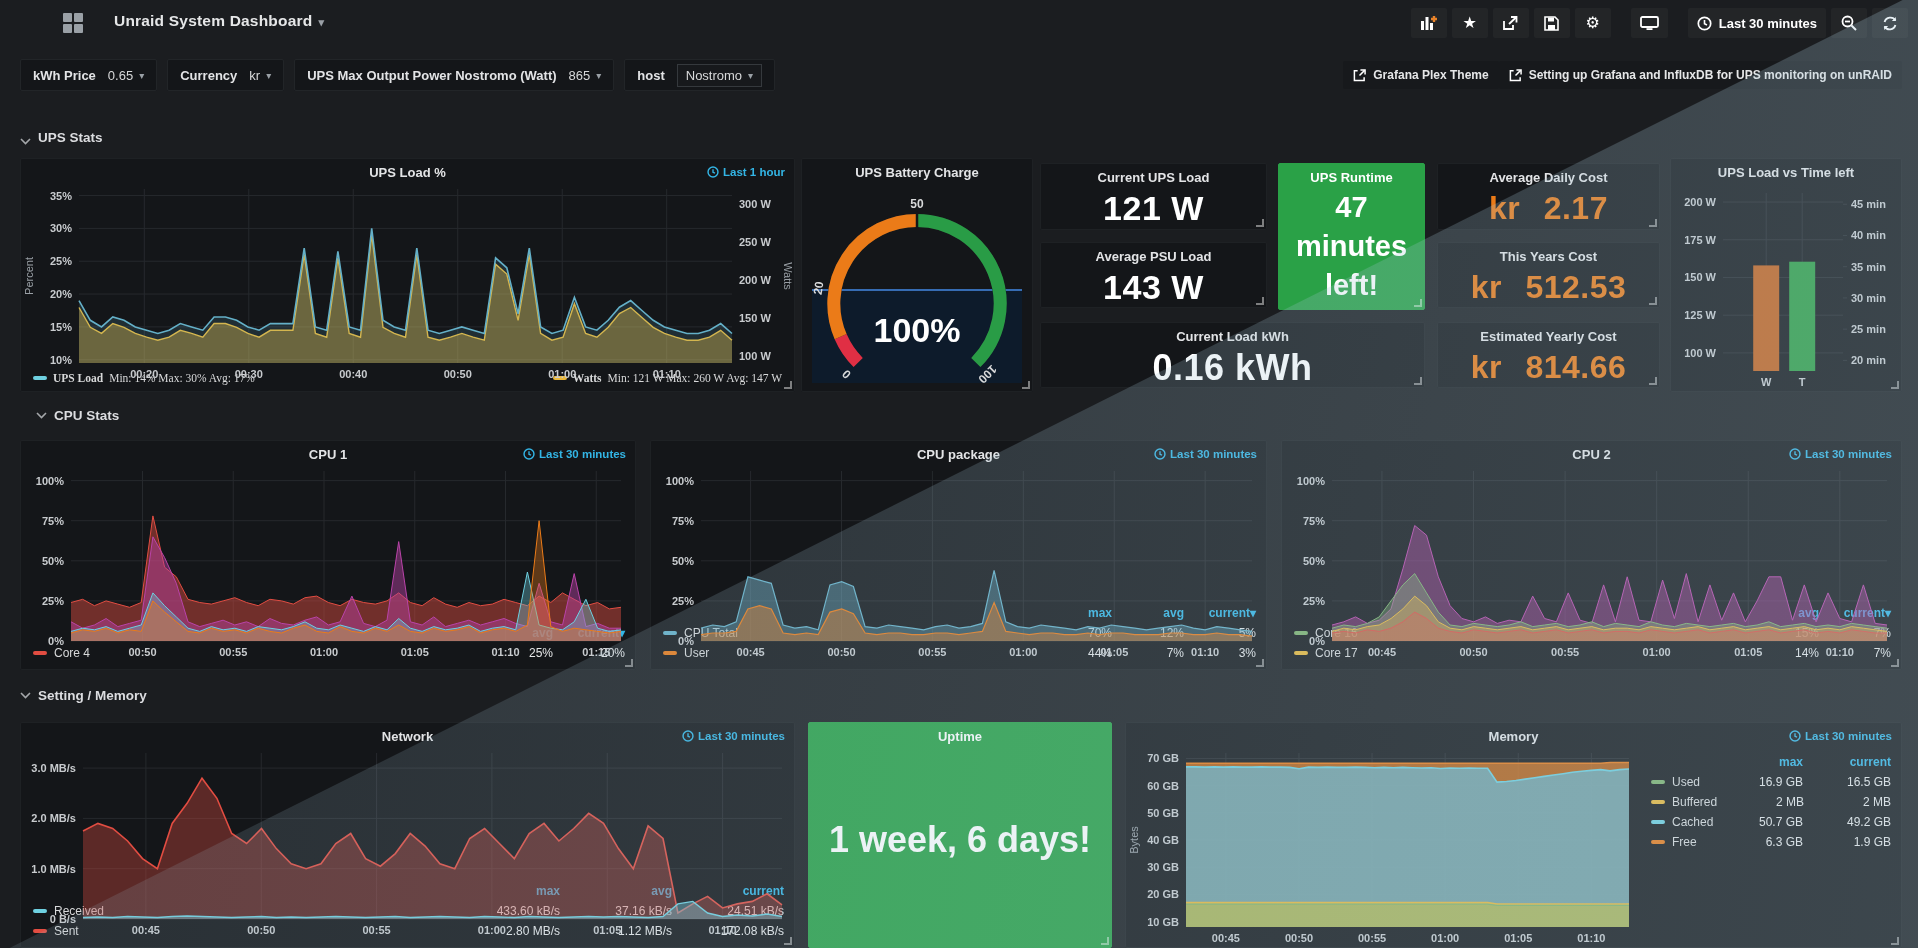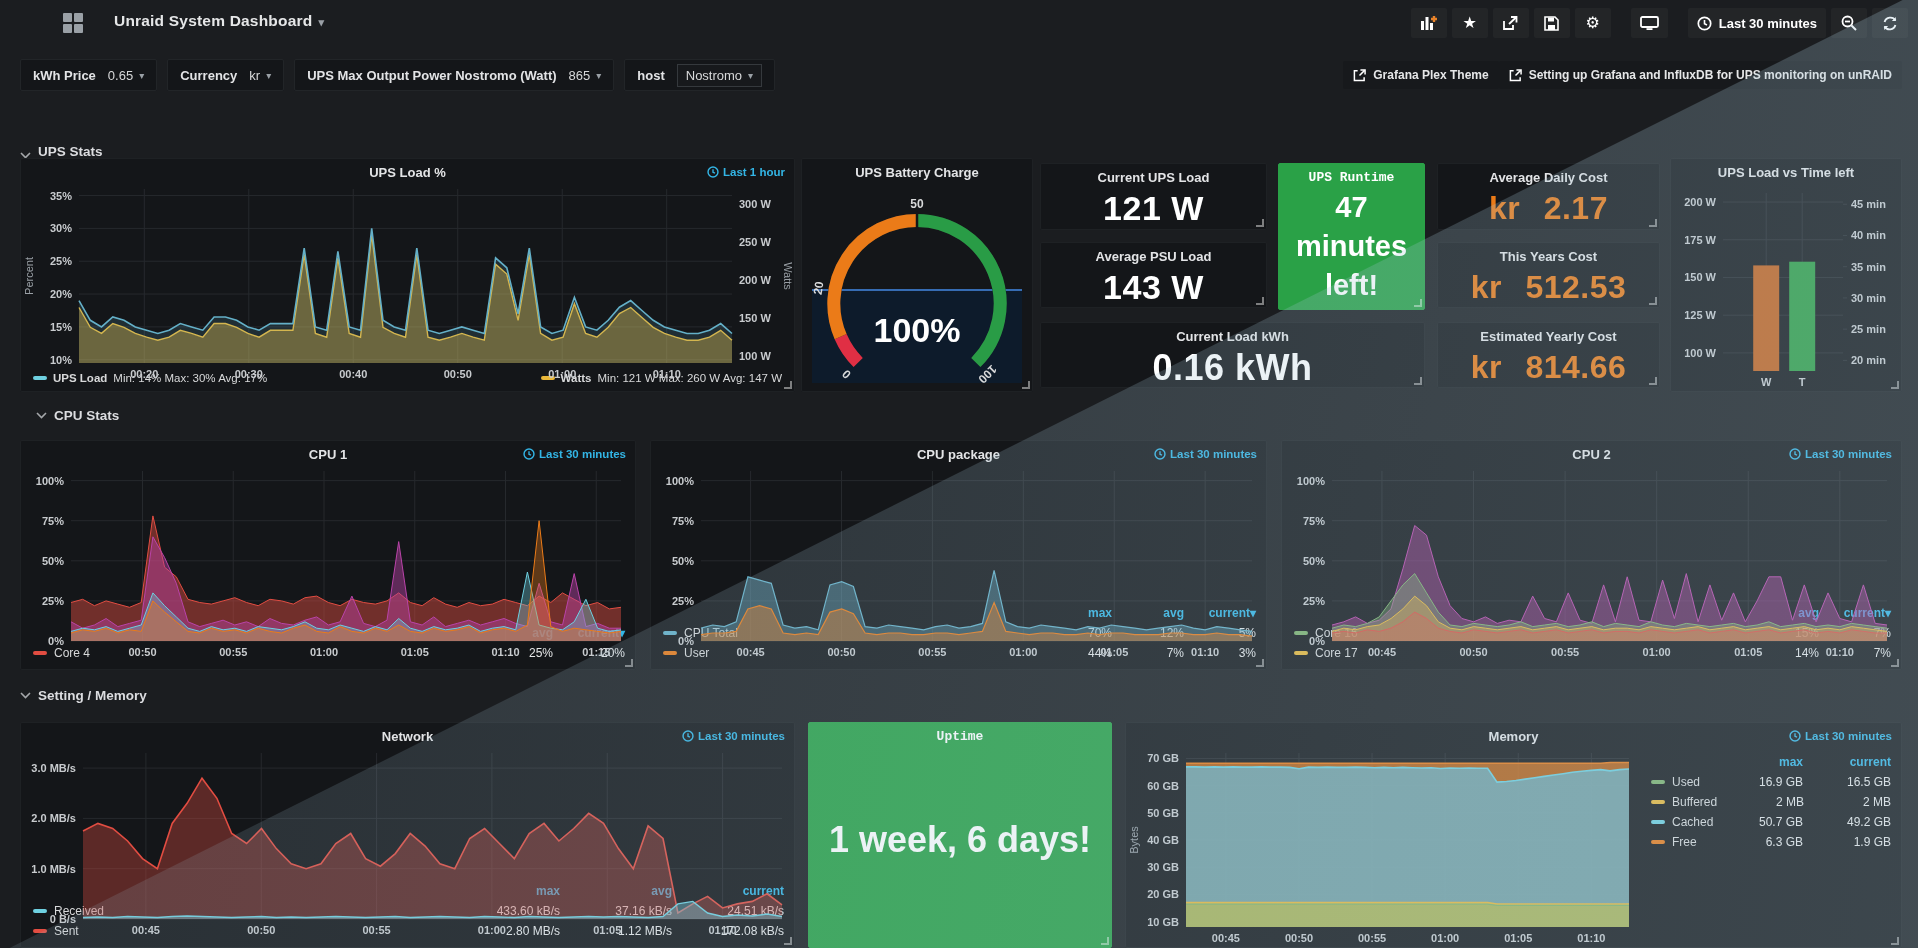--- a/index.html
+++ b/index.html
@@ -44,39 +44,39 @@
   .panel-title { flex:none; height:24px; text-align:center; font-size:13px; font-weight:700; color:#e3e4e6; padding-top:6px; cursor:pointer; position:relative; z-index:2; }
   .time-label { position:absolute; top:7px; right:9px; display:flex; align-items:center; gap:4px; color:#33b5e5; font-size:11.5px; font-weight:700; cursor:pointer; z-index:3; }
   .chart { flex:1 1 auto; min-height:0; position:relative; }
   .chart svg { position:absolute; left:0; top:0; }
 
   
   .stat-value { flex:1; display:flex; align-items:center; justify-content:center; font-weight:700; color:#fff; letter-spacing:.5px; }
   .stat-big { font-size:40px; }
   .stat-orange { color:#eb7b18; font-size:36px; word-spacing:14px; }
   .green-panel { background:#2aa147; border-color:#2aa147; }
-  .green-panel .panel-title { color:#fff;font-family:Liberation Mono, monospace; }
+  .green-panel .panel-title { color:#fff; }
   .runtime-value { flex:1; display:flex; align-items:center; justify-content:center; text-align:center; font-size:29px; font-weight:700; color:#fff; line-height:1.35; padding:0 6px 10px; }
   .uptime-value { flex:1; display:flex; align-items:center; justify-content:center; font-size:36px; font-weight:700; color:#fff; padding-bottom:14px; }
 
   
   .gauge-wrap { flex:1; position:relative; }
   .gauge-navy { position:absolute; left:10px; right:10px; bottom:8px; height:45%; background:#0d1c2e; border-top:2px solid #3a76c4; opacity:.9; }
   .gauge-svg { position:absolute; left:0; top:0; }
 
   
   .legend { flex:none; padding:2px 10px 6px 12px; font-size:12px; }
   .lg-head { display:flex; justify-content:flex-end; color:#33b5e5; font-weight:700; margin-bottom:3px; }
   .lg-row { display:flex; align-items:center; height:20px; }
   .lg-name { flex:1; display:flex; align-items:center; gap:7px; color:#d8d9da; cursor:pointer; }
   .lg-dash { width:14px; height:4px; border-radius:2px; flex:none; }
   .lg-col { text-align:right; color:#e6e7e8; }
   .lg-headcol { text-align:right; cursor:pointer; }
   .ups-legend { display:flex; justify-content:space-between; padding:1px 12px 7px; font-size:11.5px; color:#d8d9da; }
-  .ups-legend .grp { display:flex; align-items:center; gap:6px; }
+  .ups-legend .grp { display:flex; align-items:center; gap:6px;font-family:Liberation Serif, serif; }
   .ups-legend b { font-weight:700; }
 
   
   .glare { position:absolute; inset:0; z-index:60; pointer-events:none;
     background:linear-gradient(100deg, rgba(148,178,194,0.15) 0%, rgba(170,202,218,0.27) 100%);
     clip-path:polygon(99.2% 0, 100% 0, 100% 100%, 0.5% 100%); }
 </style>
 </head>
 <body>
 
@@ -194,21 +194,21 @@
     <div class="dash-link">
       <svg width="13" height="13" viewBox="0 0 14 14">
         <path d="M5 2H1.5v10.5H12V9" fill="none" stroke="#fff" stroke-width="1.6"></path>
         <path d="M7 7l5.5-5.5" stroke="#fff" stroke-width="1.6"></path>
         <path d="M8 1h5v5" fill="none" stroke="#fff" stroke-width="1.6"></path>
       </svg>
       <span>Setting up Grafana and InfluxDB for UPS monitoring on unRAID</span>
     </div>
   </div>
 
-<div class="section-h" style="left:20px; top:144px;align-items:flex-end;">
+<div class="section-h" style="left:20px; top:130px;align-items:flex-end;">
   <svg width="11" height="7" viewBox="0 0 11 7">
       <path d="M1 1l4.5 4.5L10 1" fill="none" stroke="#c7cacd" stroke-width="1.6"></path>
     </svg>
   <span>UPS Stats</span>
 </div>
 <div class="section-h" style="left:36px; top:408px;">
   <svg width="11" height="7" viewBox="0 0 11 7">
       <path d="M1 1l4.5 4.5L10 1" fill="none" stroke="#c7cacd" stroke-width="1.6"></path>
     </svg>
   <span>CPU Stats</span>

